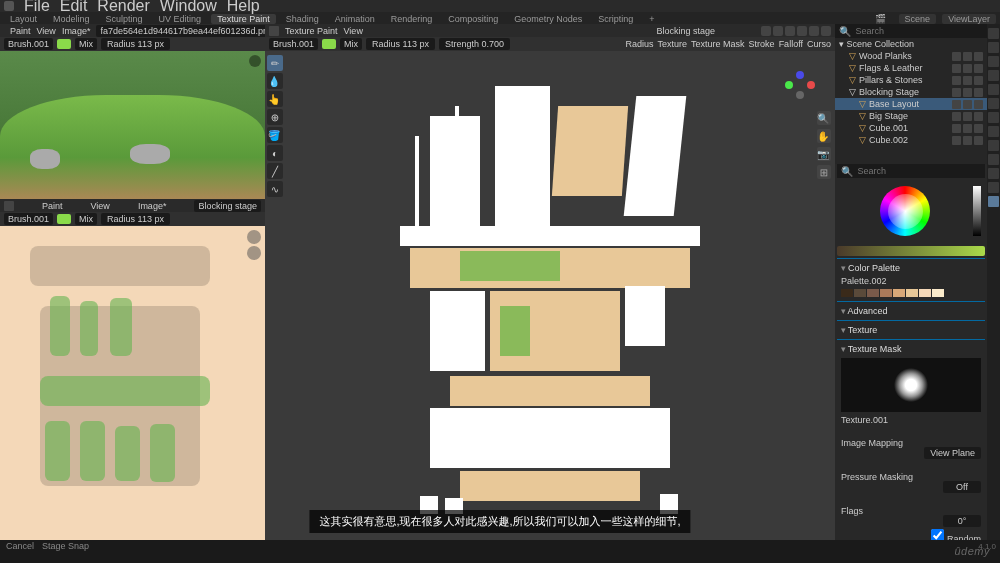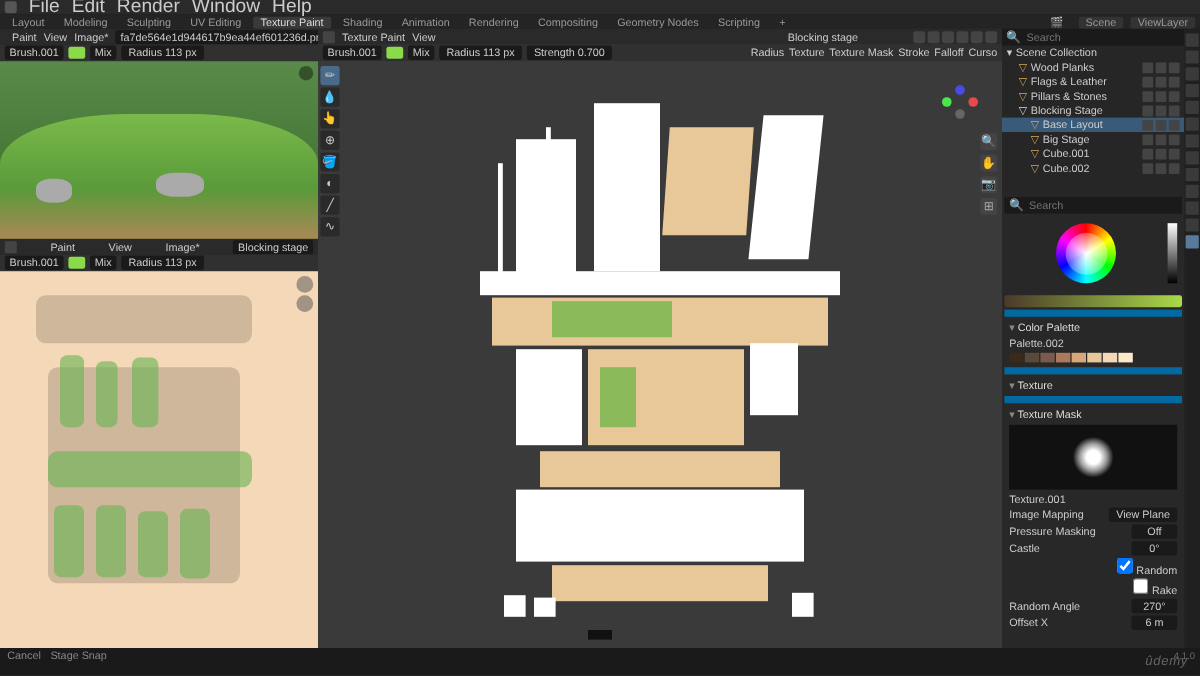--- a/index.html
+++ b/index.html
@@ -67,32 +67,32 @@
 .right-panels { flex: 1; display: flex; flex-direction: column; overflow: hidden; }
 .outliner { height: 140px; background: #262626; overflow: hidden; }
 .outliner-search { height: 14px; background: #1a1a1a; display: flex; align-items: center; padding: 0 4px; gap: 4px; }
 .outliner-search input { background: transparent; border: none; color: #888; font-size: 9px; flex: 1; outline: none; }
 .outliner-item { display: flex; align-items: center; padding: 1px 4px; font-size: 9px; gap: 3px; }
 .outliner-item .toggle-icons { margin-left: auto; display: flex; gap: 2px; }
 .outliner-item .toggle-icons span { width: 9px; height: 9px; background: #444; border-radius: 1px; }
 .outliner-item.selected { background: #3a5a7a; }
 
 .properties { flex: 1; background: #282828; overflow: hidden; padding: 0 2px; }
-.prop-section { padding: 2px 4px; border-top: 6px solid #0369a1; }
+.prop-section { padding: 2px 4px; border-top: 1px solid #0369a1; }
 .prop-header { font-size: 9px; color: #ddd; padding: 2px 0; cursor: pointer; }
 .prop-header::before { content: "▾ "; color: #888; }
 .color-wheel { width: 50px; height: 50px; border-radius: 50%; background: conic-gradient(red, yellow, lime, cyan, blue, magenta, red); margin: 4px auto; position: relative; }
 .color-wheel::after { content: ""; position: absolute; inset: 15%; background: radial-gradient(#fff, transparent); border-radius: 50%; }
 .color-bar { height: 10px; background: linear-gradient(90deg, #4a3a2a, #aada4a); margin: 2px 0; border-radius: 2px; }
 .palette-row { display: flex; gap: 1px; margin: 2px 0; }
 .palette-row .sw { width: 12px; height: 8px; }
 .texture-preview { height: 54px; background: #111; display: flex; align-items: center; justify-content: center; margin: 2px 0; }
 .texture-preview .tex { width: 40px; height: 40px; background: radial-gradient(#fff 20%, #999 40%, transparent 60%); }
 .prop-row { display: flex; justify-content: space-between; align-items: center; padding: 1px 0; font-size: 9px; }
-.prop-row .val { background: #1a1a1a; padding: 1px 6px; border-radius: 2px; min-width: 38px; text-align: center; }
+.prop-row .val { background: #1a1a1a; padding: 1px 6px; border-radius: 2px; min-width: 38px; text-align: center; margin-top: 20px; }
 
 
 .status-bar { height: 11px; background: #1a1a1a; display: flex; align-items: center; padding: 0 6px; gap: 8px; font-size: 9px; color: #888; }
 
 
 .subtitle { position: absolute; bottom: 30px; left: 50%; transform: translateX(-50%); background: rgba(0,0,0,0.7); padding: 4px 10px; text-align: center; font-size: 11px; line-height: 1.4; }
 .subtitle .cn { color: #fff; }
 .subtitle .en { color: #ddd; }
 
 .watermark { position: absolute; bottom: 6px; right: 10px; font-size: 11px; color: #666; font-style: italic; letter-spacing: 0.5px; }
@@ -373,40 +373,43 @@
               <div class="sw" style="background: rgb(90, 74, 58);"></div>
               <div class="sw" style="background: rgb(122, 90, 74);"></div>
               <div class="sw" style="background: rgb(170, 122, 90);"></div>
               <div class="sw" style="background: rgb(216, 168, 120);"></div>
               <div class="sw" style="background: rgb(232, 200, 152);"></div>
               <div class="sw" style="background: rgb(244, 216, 184);"></div>
               <div class="sw" style="background: rgb(250, 234, 202);"></div>
             </div>
         </div>
         <div class="prop-section">
+            <div class="prop-header">Advanced</div>
+          </div>
+        <div class="prop-section">
             <div class="prop-header">Texture</div>
           </div>
         <div class="prop-section">
           <div class="prop-header">Texture Mask</div>
           <div class="texture-preview">
               <div class="tex"></div>
             </div>
           <div class="prop-row">
               <span>Texture.001</span>
             </div>
           <div class="prop-row">
               <span>Image Mapping</span>
               <span class="val">View Plane</span>
             </div>
           <div class="prop-row">
               <span>Pressure Masking</span>
               <span class="val">Off</span>
             </div>
           <div class="prop-row">
-              <span>Castle</span>
+              <span>Flags</span>
               <span class="val">0°</span>
             </div>
           <div class="prop-row">
               <span></span>
               <label><input type="checkbox" checked="" style=""> <span>Random</span></label>
             </div>
           <div class="prop-row">
               <span></span>
               <label><input type="checkbox" style=""> <span>Rake</span></label>
             </div>
@@ -438,16 +441,17 @@
     </div>
   </div>
 </div>
 
 <div class="status-bar">
   <span>Cancel</span>
   <span>Stage Snap</span>
 </div>
 
 <div class="subtitle">
+  <div class="cn">这其实很有意思,现在很多人对此感兴趣,所以我们可以加入一些这样的细节,</div>
 </div>
 
 <div class="version-badge">4.1.0</div>
 <div class="watermark">ûdemy</div>
 
 </body></html>

